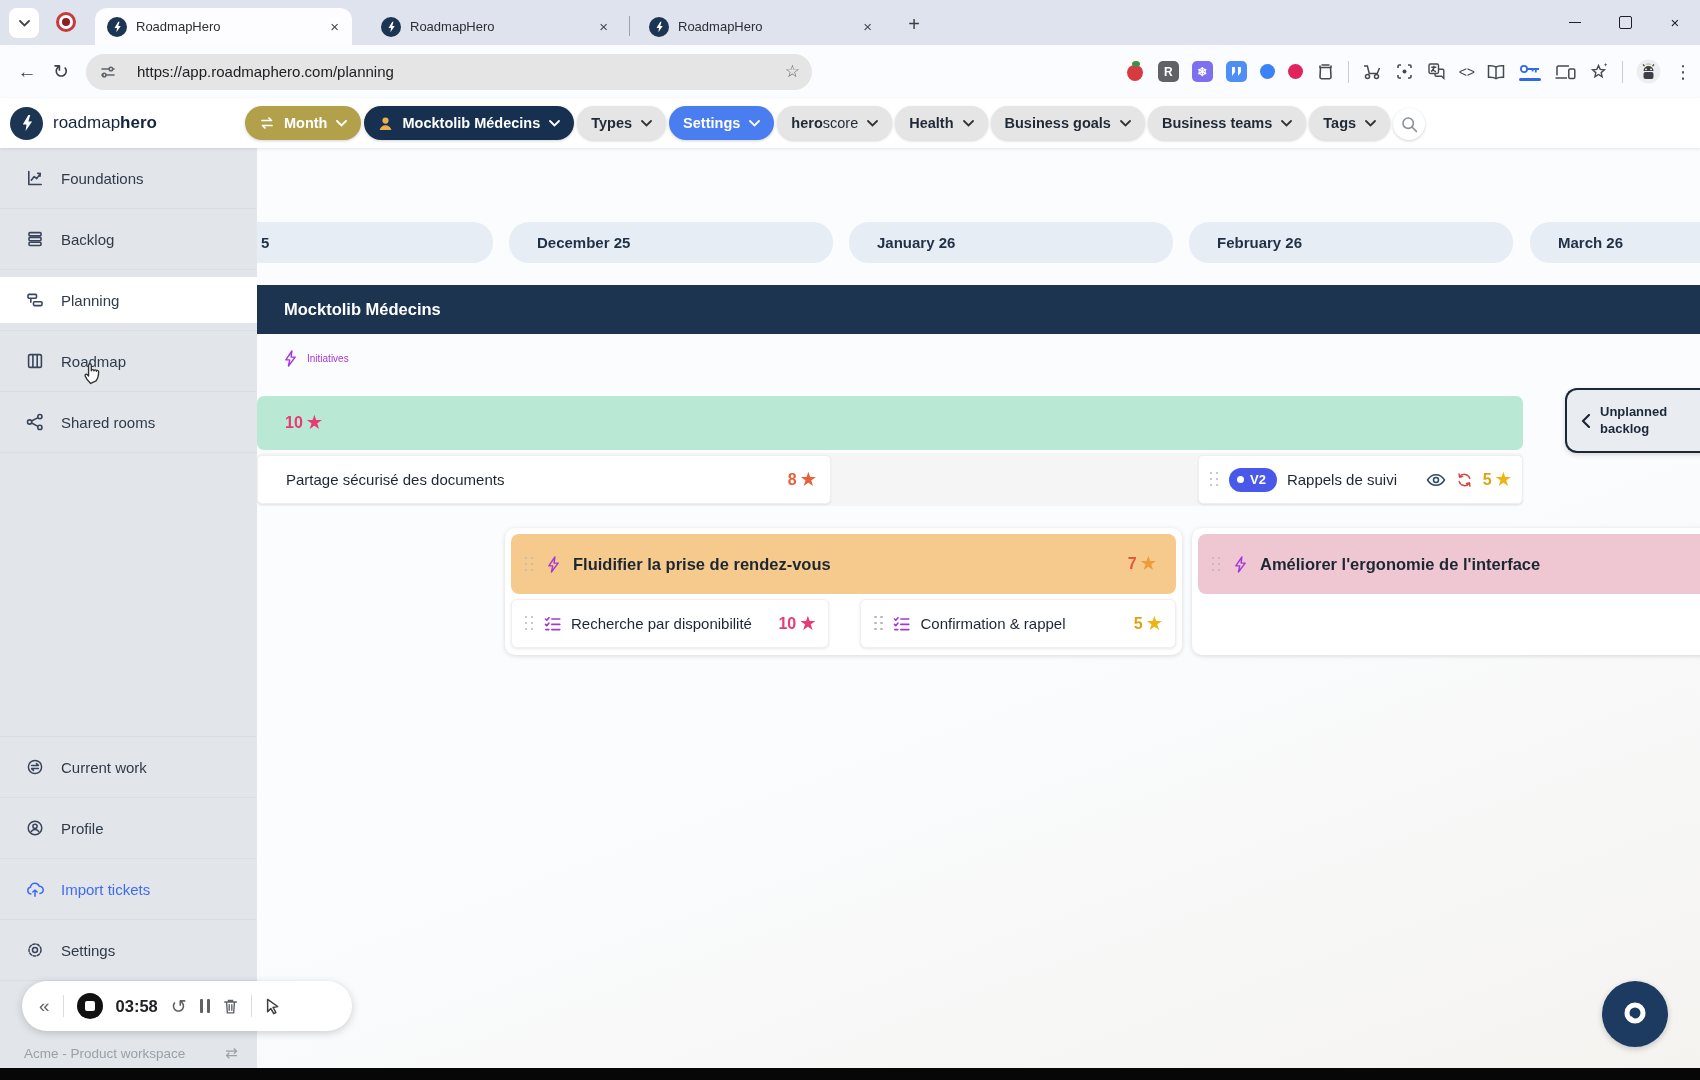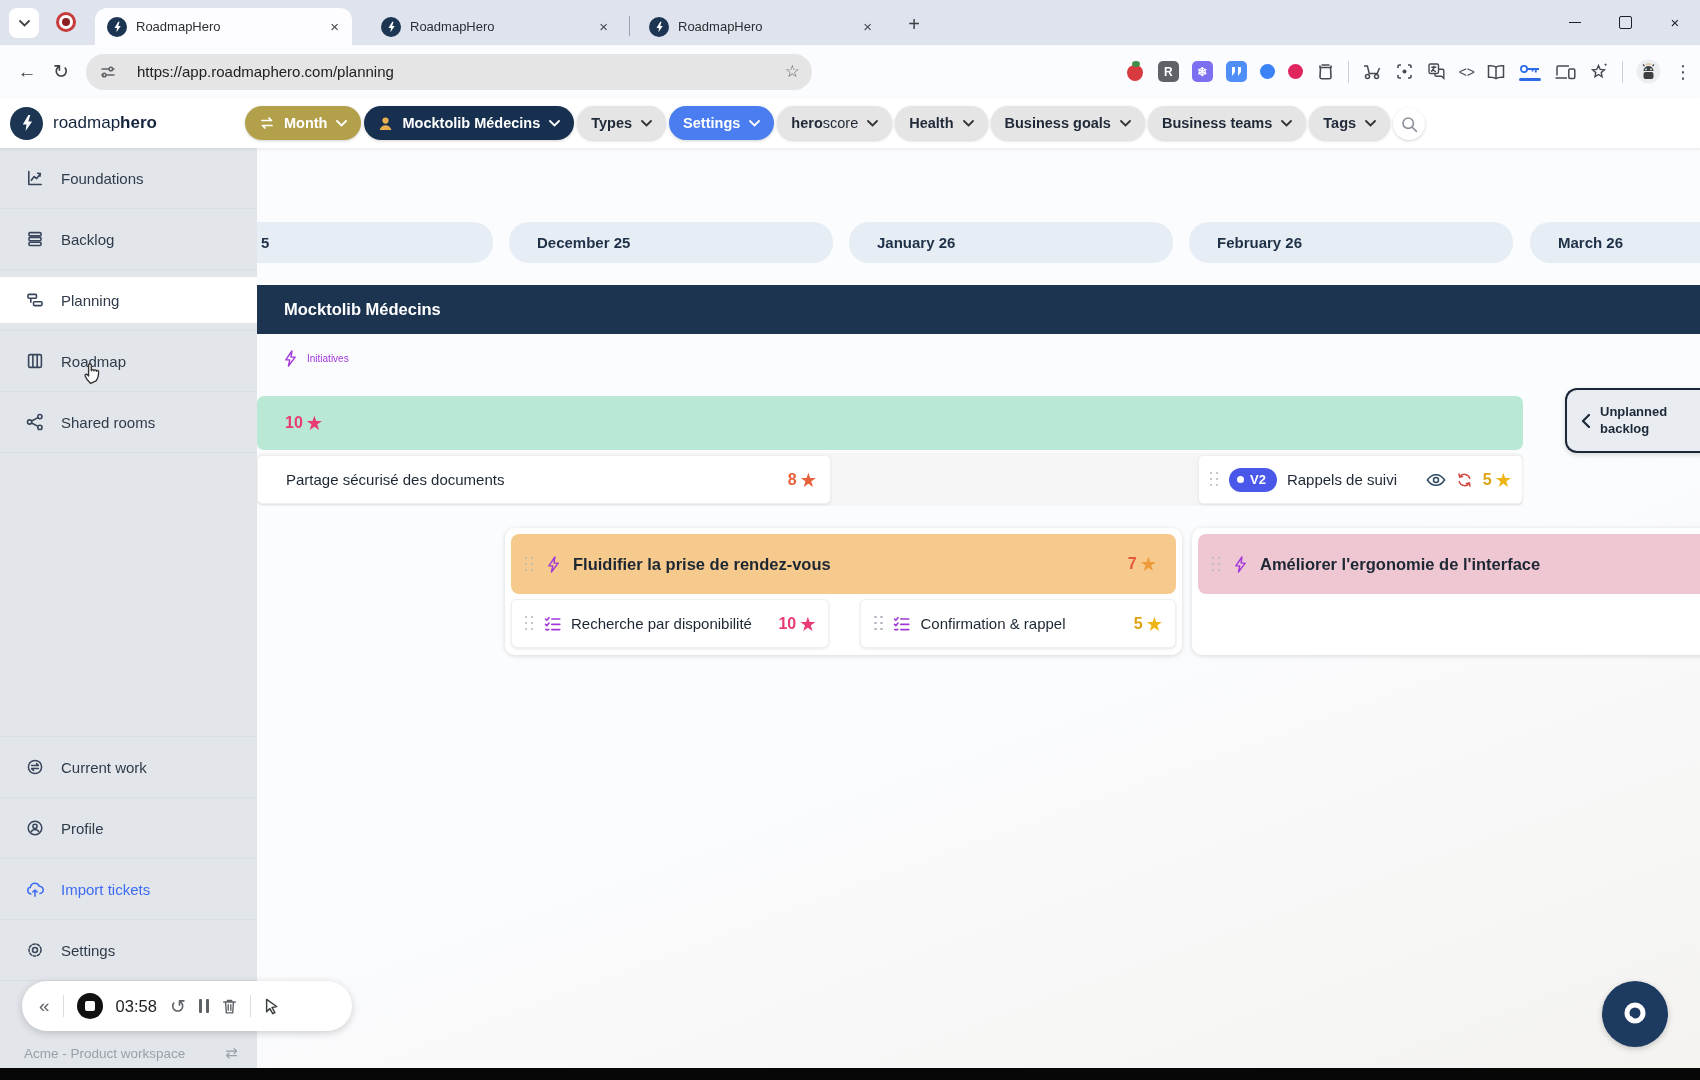--- a/index.html
+++ b/index.html
@@ -81,21 +81,21 @@
                color:#a238d8;font-size:10px}
 
   .greenbar{position:absolute;left:0;top:248px;width:1266px;height:54px;background:#b9e8d4;border-radius:7px;
             display:flex;align-items:center;padding:0 24px 0 28px;box-sizing:border-box}
   .greenbar .gtitle{flex:1;font-size:16.5px;font-weight:bold;color:#1d2b3a}
   .track{position:absolute;left:0;top:305px;width:1266px;height:53px;background:#f4f5f4;border-radius:5px}
   .card{position:absolute;top:307px;height:49px;background:#fff;border:1px solid #efefef;border-radius:5px;
         box-shadow:0 1px 2px rgba(0,0,0,.08);display:flex;align-items:center;gap:10px;
         padding:0 14px;box-sizing:border-box;font-size:15px;color:#1d2733}
   .card .ctitle{white-space:nowrap;overflow:hidden}
-  .score{font-size:16px;font-weight:bold;display:flex;align-items:flex-end;gap:4px;white-space:nowrap}
+  .score{font-size:16px;font-weight:bold;display:flex;align-items:flex-start;gap:4px;white-space:nowrap}
   .star{font-size:17px;line-height:1}
   .c-pink{color:#e83a74}.s-pink{color:#e83a74}
   .c-orangered{color:#e8603a}.s-orangered{color:#e8603a}
   .c-red{color:#e3573a}.s-orange{color:#ee9b3c}
   .c-gold{color:#dca414}.s-gold{color:#eeb414}
   .dots{width:9px;height:15px;display:grid;grid-template-columns:1fr 1fr;gap:3px;flex:none}
   .dots i{width:2.2px;height:2.2px;border-radius:50%;background:#b2b8c2}
   .v2pill{height:24px;border-radius:13px;background:#4a58ea;color:#fff;display:flex;align-items:center;gap:6px;
           padding:0 11px 0 8px;font-size:13px;font-weight:bold;flex:none}
   .v2pill .wdot{width:7px;height:7px;border-radius:50%;background:#fff}
@@ -123,21 +123,21 @@
   .subcard .ctitle{flex:1;white-space:nowrap;overflow:hidden}
 
   
   .recorder{position:absolute;left:22px;top:981px;width:330px;height:50px;background:#fff;border-radius:25px;
             box-shadow:0 2px 8px rgba(0,0,0,.18);display:flex;align-items:center;gap:13px;padding:0 17px;
             box-sizing:border-box;z-index:8}
   .recorder .chev{font-size:19px;color:#5f6368}
   .rsep{width:1px;height:22px;background:#dadce0}
   .stopbtn{width:26px;height:26px;border-radius:50%;background:#111;display:flex;align-items:center;justify-content:center}
   .stopbtn i{width:10px;height:10px;background:#fff;border-radius:2px}
-  .rtime{font-size:16.5px;font-weight:normal;color:#202124}
+  .rtime{font-size:16.5px;font-weight:bold;color:#202124}
   .ricon{color:#5f6368;font-size:19px;display:flex;align-items:center}
   .pause{display:flex;gap:4px}
   .pause i{width:3px;height:14px;background:#5f6368;border-radius:1px}
   .chatfab{position:absolute;left:1602px;top:981px;width:66px;height:66px;border-radius:50%;background:#1d3a60;
            display:flex;align-items:center;justify-content:center;z-index:8;box-shadow:0 2px 6px rgba(0,0,0,.2)}
   .blackbar{position:absolute;left:0;bottom:0;right:0;height:12px;background:#070707;z-index:9}
   .handcursor{position:absolute;left:82px;top:360px;z-index:20;pointer-events:none}
 </style>
 </head>
 <body>

